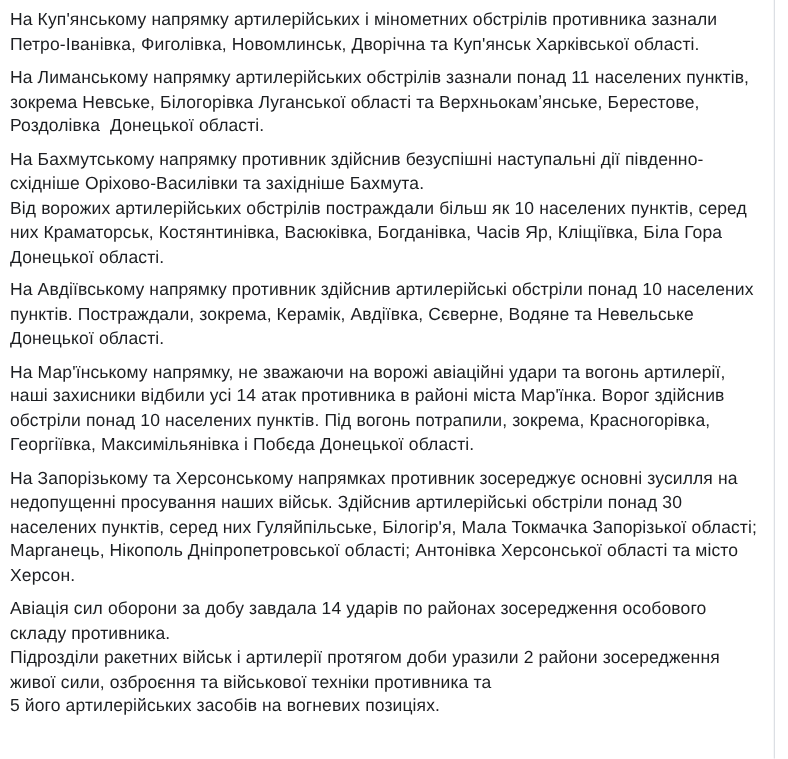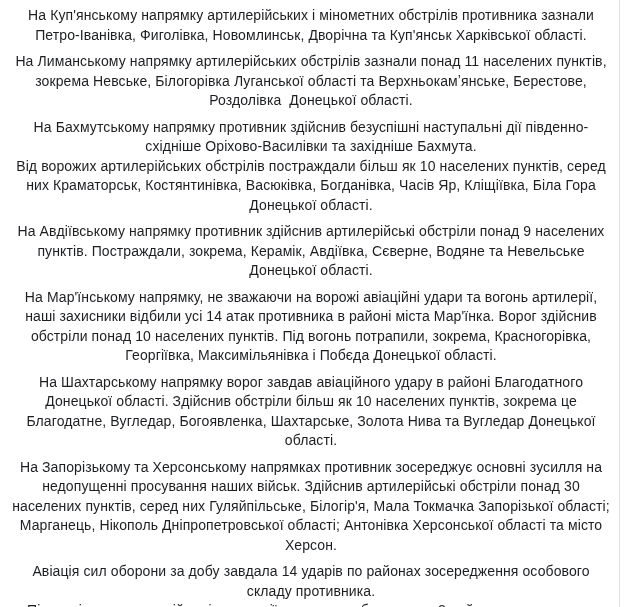--- a/index.html
+++ b/index.html
@@ -1,15 +1,15 @@
 <!DOCTYPE html>
 <html lang="uk"><head>
 <meta charset="utf-8">
 <style>
-  * { margin: 0; padding: 0; box-sizing: border-box; text-align: center; }
+  * { margin: 0; padding: 0; box-sizing: border-box; }
   html, body {
     width: 630px;
     height: 607px;
     overflow: hidden;
     background: #ffffff;
   }
   .post-content {
     position: relative;
     width: 630px;
     height: 607px;
@@ -41,22 +41,21 @@
 </style>
 </head>
 <body>
 
 <div class="post-content">
   <div class="post-text-block">
     <p class="report-paragraph">На Куп'янському напрямку артилерійських і мінометних обстрілів противника зазнали Петро-Іванівка, Фиголівка, Новомлинськ, Дворічна та Куп'янськ Харківської області.</p>
     <p class="report-paragraph">На Лиманському напрямку артилерійських обстрілів зазнали понад 11 населених пунктів, зокрема Невське, Білогорівка Луганської області та Верхньокамʼянське, Берестове, Роздолівка  Донецької області.</p>
     <p class="report-paragraph">На Бахмутському напрямку противник здійснив безуспішні наступальні дії південно-східніше Оріхово-Василівки та західніше Бахмута.
 Від ворожих артилерійських обстрілів постраждали більш як 10 населених пунктів, серед них Краматорськ, Костянтинівка, Васюківка, Богданівка, Часів Яр, Кліщіївка, Біла Гора Донецької області.</p>
-    <p class="report-paragraph">На Авдіївському напрямку противник здійснив артилерійські обстріли понад 9 населених пунктів. Постраждали, зокрема, Керамік, Авдіївка, Сєверне, Водяне та Невельське Донецької області.</p>
+    <p class="report-paragraph">На Авдіївському напрямку противник здійснив артилерійські обстріли понад 10 населених пунктів. Постраждали, зокрема, Керамік, Авдіївка, Сєверне, Водяне та Невельське Донецької області.</p>
     <p class="report-paragraph">На Мар'їнському напрямку, не зважаючи на ворожі авіаційні удари та вогонь артилерії, наші захисники відбили усі 14 атак противника в районі міста Мар'їнка. Ворог здійснив обстріли понад 10 населених пунктів. Під вогонь потрапили, зокрема, Красногорівка, Георгіївка, Максимільянівка і Побєда Донецької області.</p>
-    <p class="report-paragraph">На Шахтарському напрямку ворог завдав авіаційного удару в районі Благодатного Донецької області. Здійснив обстріли більш як 10 населених пунктів, зокрема це Благодатне, Вугледар, Богоявленка, Шахтарське, Золота Нива та Вугледар Донецької області.</p>
     <p class="report-paragraph">На Запорізькому та Херсонському напрямках противник зосереджує основні зусилля на недопущенні просування наших військ. Здійснив артилерійські обстріли понад 30 населених пунктів, серед них Гуляйпільське, Білогір'я, Мала Токмачка Запорізької області; Марганець, Нікополь Дніпропетровської області; Антонівка Херсонської області та місто Херсон.</p>
     <p class="report-paragraph">Авіація сил оборони за добу завдала 14 ударів по районах зосередження особового складу противника.
 Підрозділи ракетних військ і артилерії протягом доби уразили 2 райони зосередження живої сили, озброєння та військової техніки противника та
 5 його артилерійських засобів на вогневих позиціях.</p>
   </div>
   <div class="content-right-divider"></div>
 </div>
 
 </body></html>

